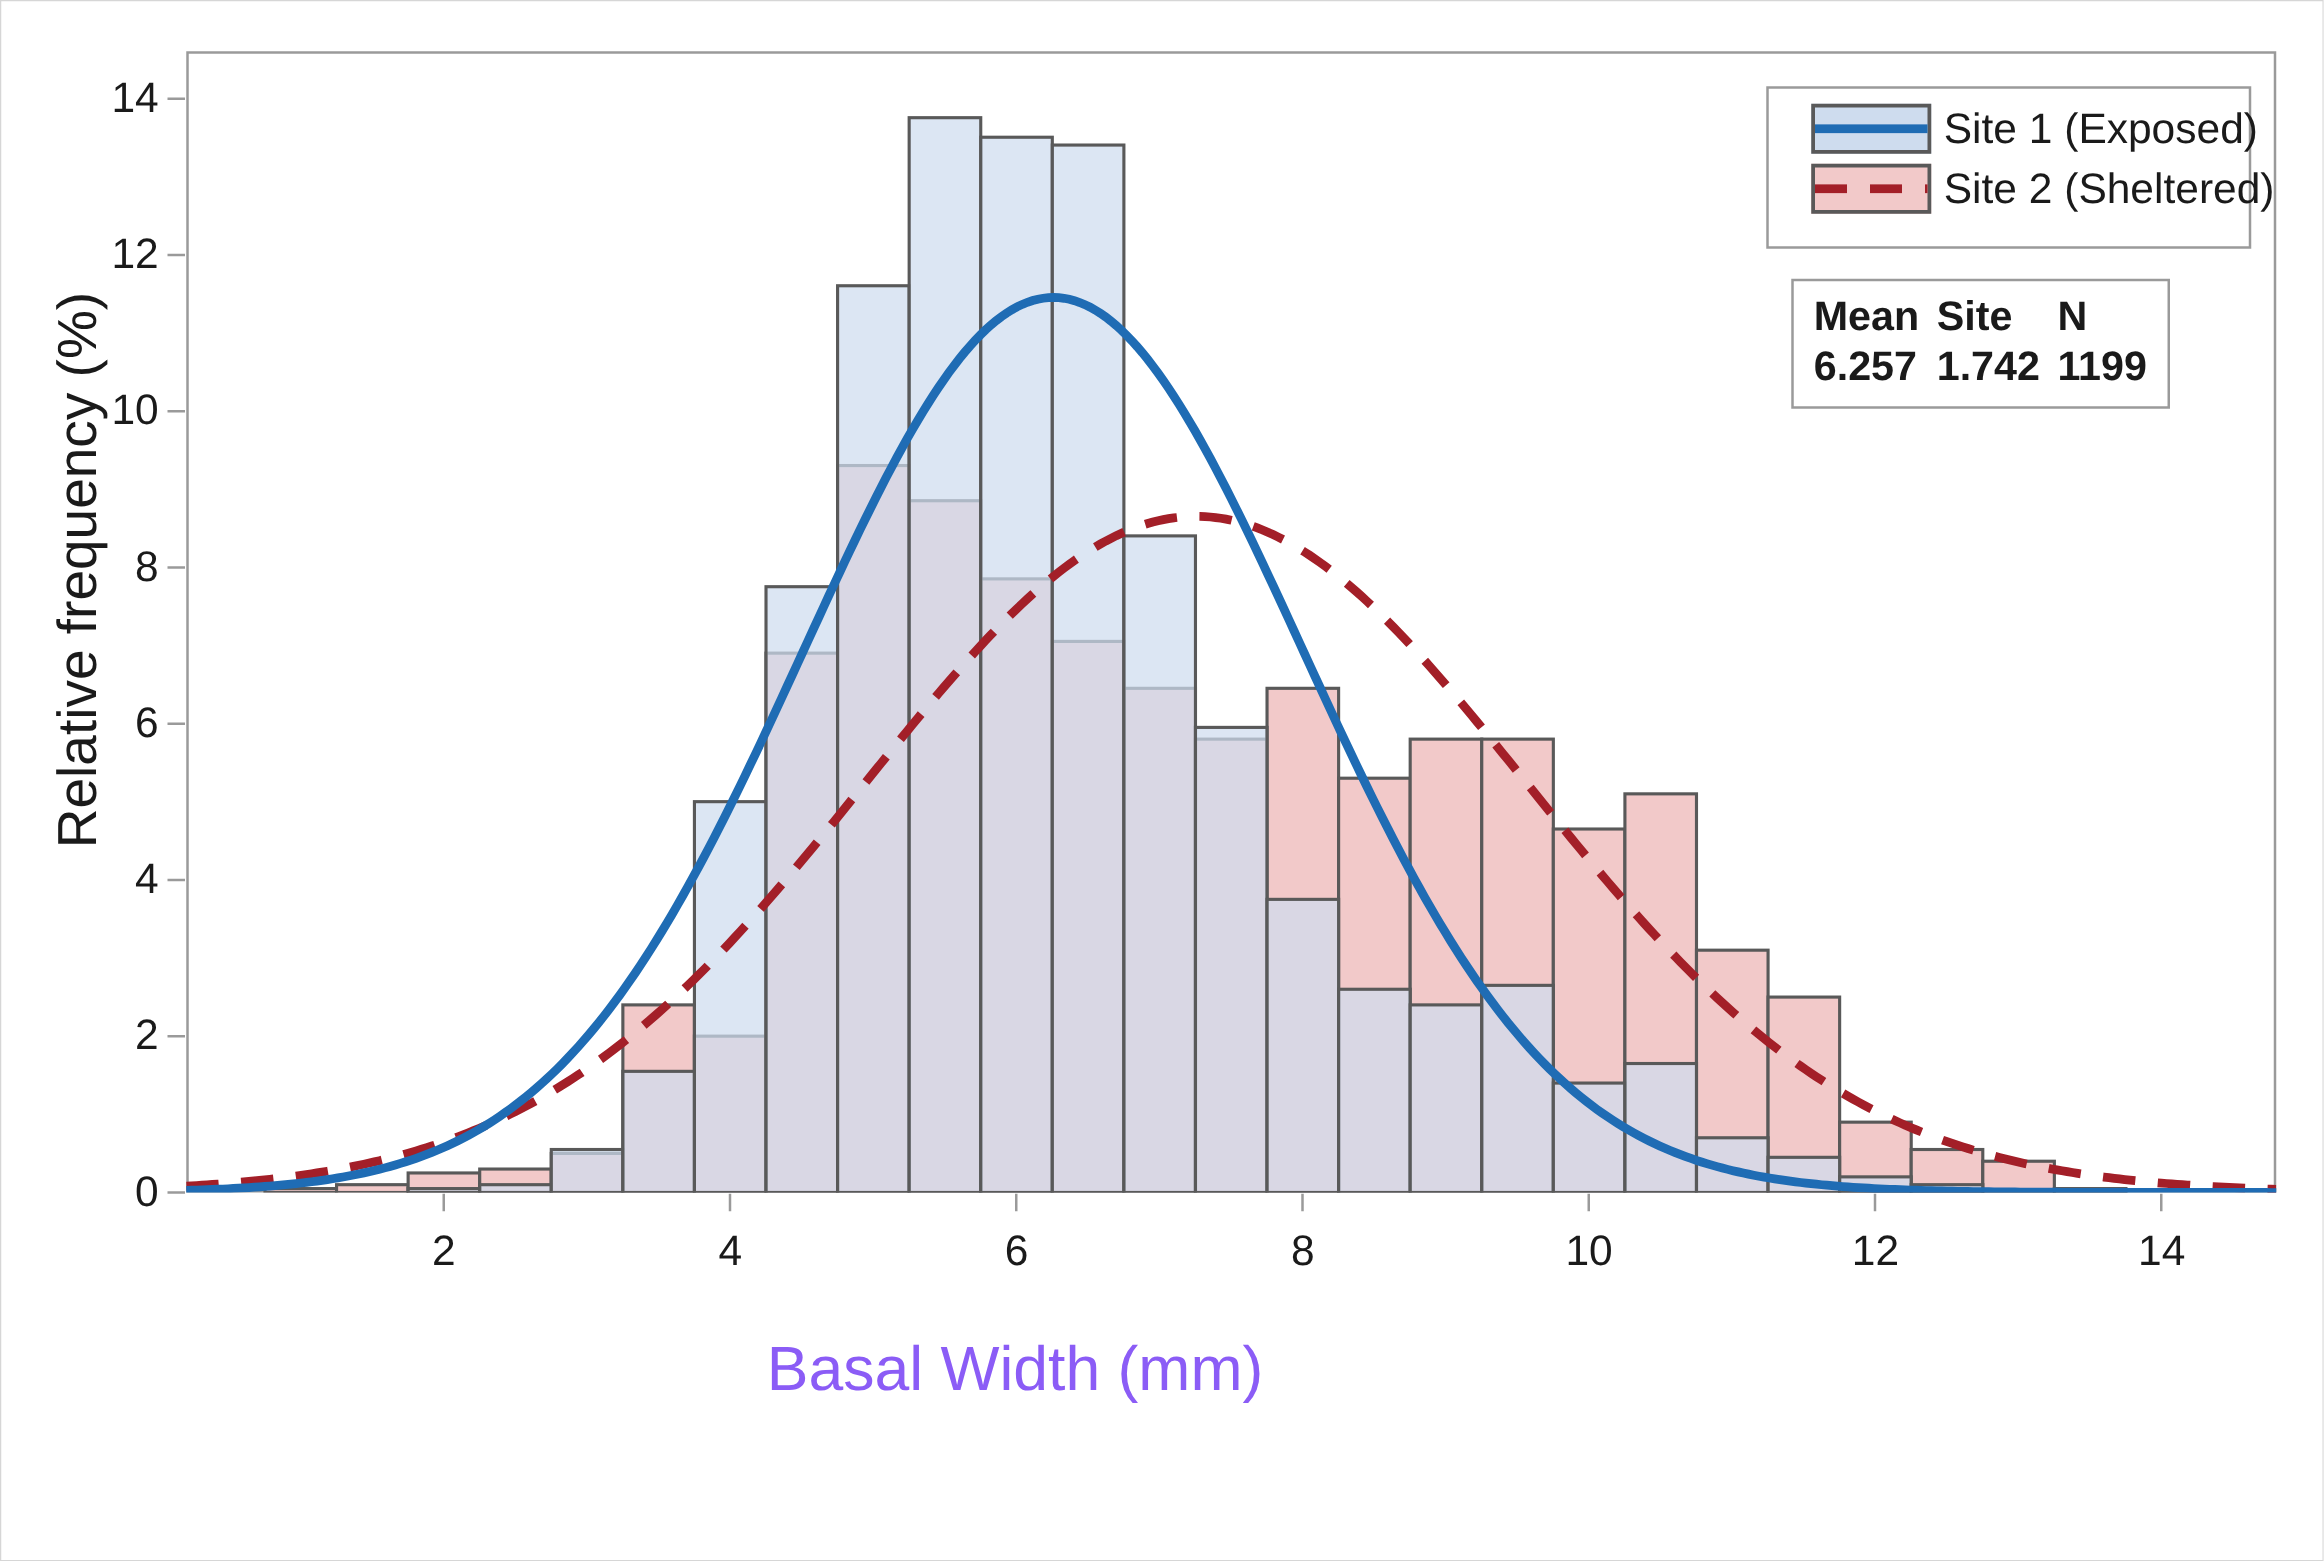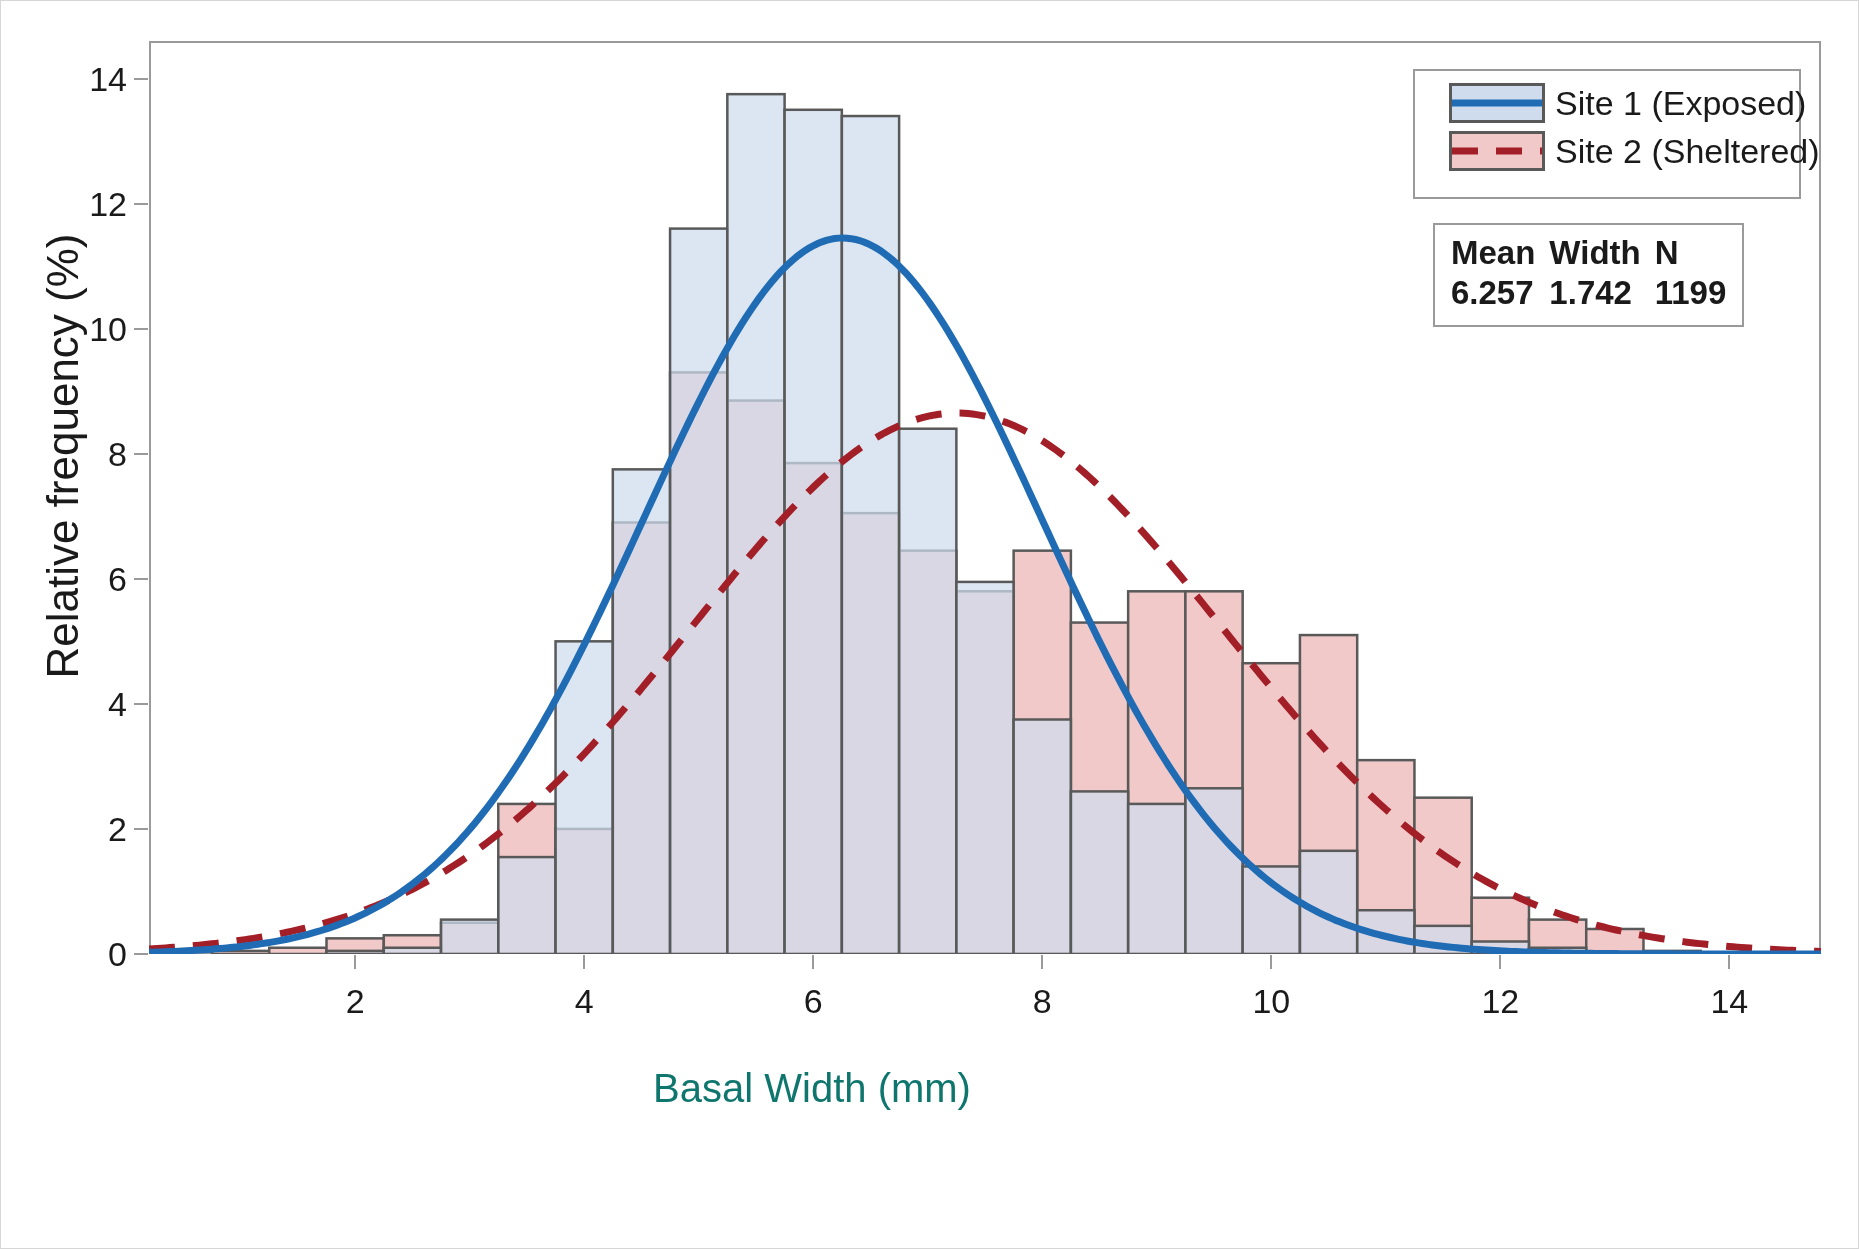--- a/index.html
+++ b/index.html
@@ -48,22 +48,22 @@
     font-size: 44px;
     color: #1a1a1a;
     white-space: nowrap;
   }
   #xlabel {
     position: absolute;
     left: 0px;
     top: 1065px;
     width: 1622px;
     text-align: center;
-    font-size: 40px;
-    color: #0f766e;
+    font-size: 50px;
+    color: #8b5cf6;
   }
   
   .ytick-label {
     position: absolute;
     right: 0;
     width: 70px;
     text-align: right;
     font-size: 34px;
     color: #1a1a1a;
     transform: translateY(-50%);
@@ -276,21 +276,21 @@
         </span>
       <span class="legend-label">Site 2 (Sheltered)</span>
     </div>
   </div>
 
   <div id="stats-box">
     <table>
       <thead>
         <tr>
           <th>Mean</th>
-          <th>Width</th>
+          <th>Site</th>
           <th>N</th>
         </tr>
       </thead>
       <tbody>
         <tr>
           <td>6.257</td>
           <td>1.742</td>
           <td>1199</td>
         </tr>
       </tbody>

